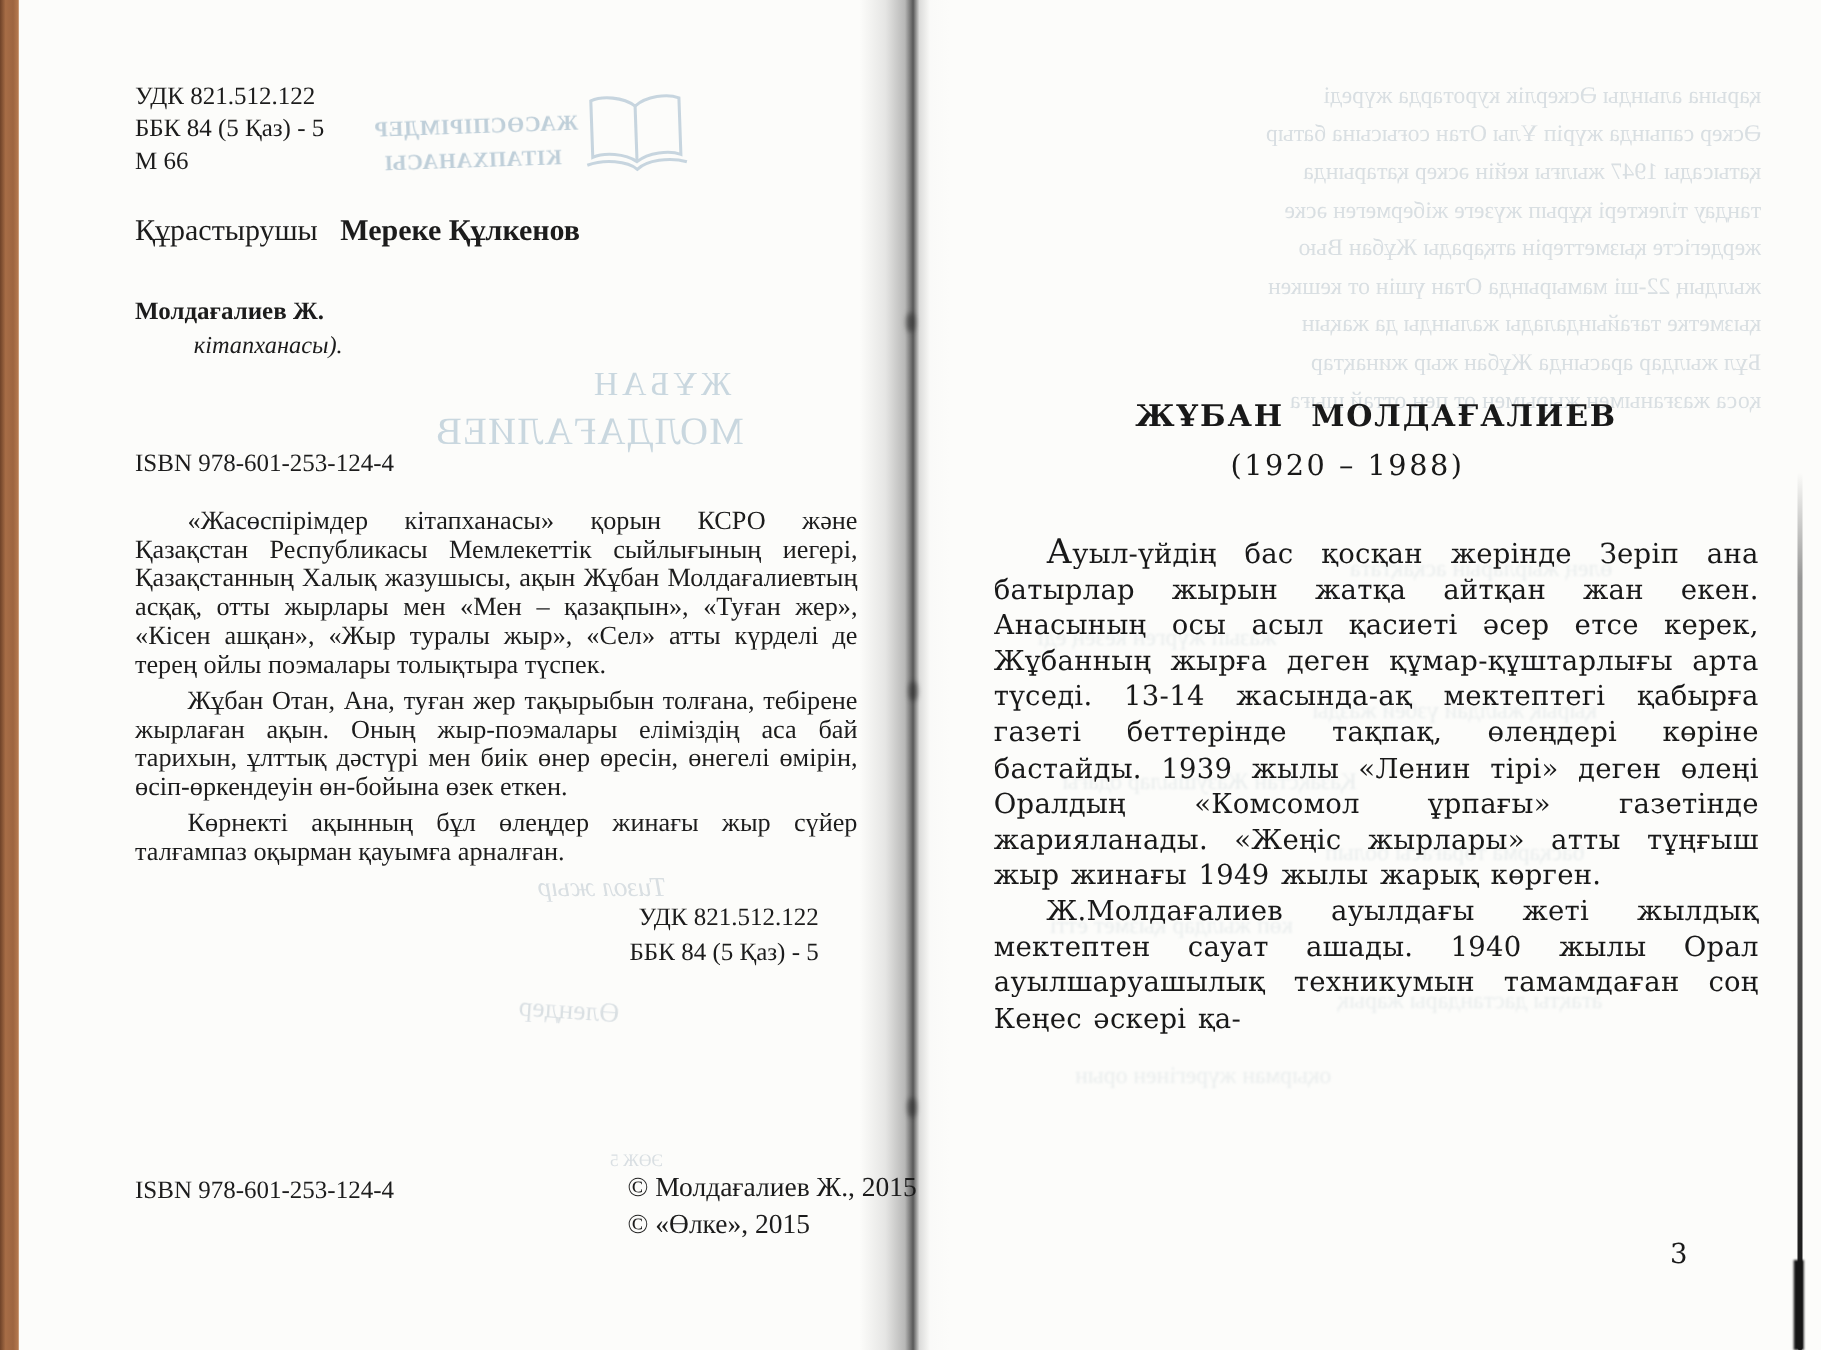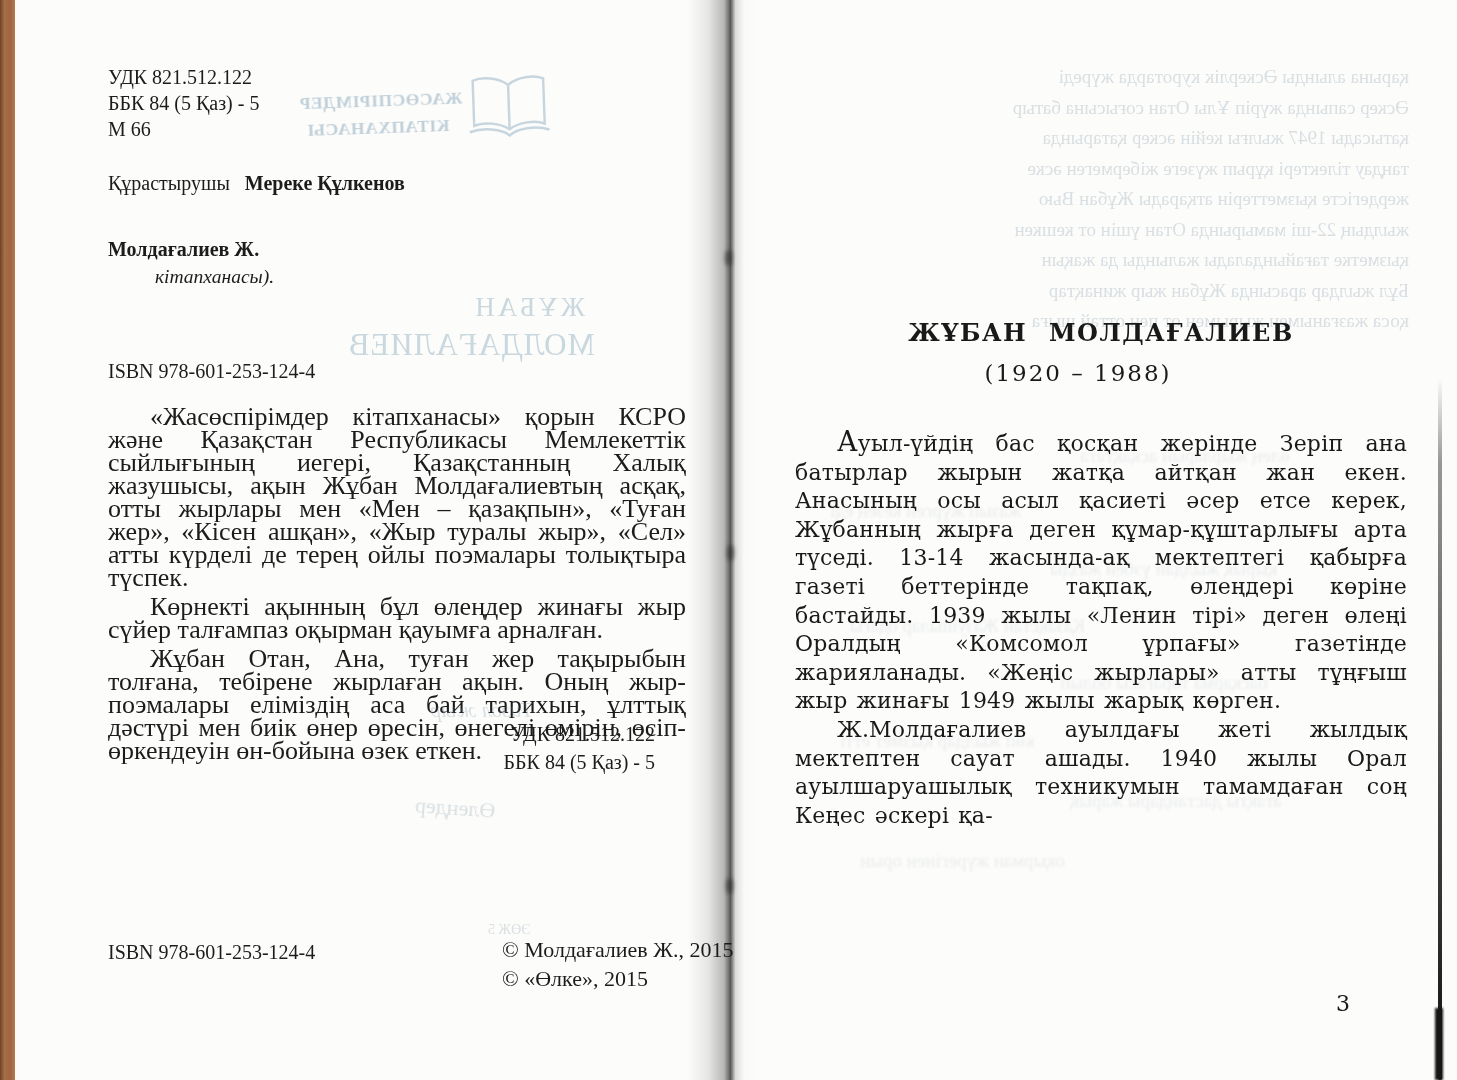--- a/index.html
+++ b/index.html
@@ -26,26 +26,26 @@
   .i{font-style:italic;}
   .mirror{transform:scaleX(-1);}
 
   
   .udk-block{left:108px;top:64px;font-size:20px;line-height:26px;}
   .stamp{left:283px;top:58px;width:272px;height:110px;display:flex;align-items:center;
     transform:scaleX(-1) rotate(2deg);color:rgba(140,170,190,.55);}
   .stamp-text{font-size:17.5px;font-weight:bold;line-height:27px;letter-spacing:.5px;
     font-family:"Liberation Serif",serif;filter:blur(.4px);}
   .stamp-text div:last-child{padding-left:14px;}
-  .compiler{left:108px;top:172px;font-size:20px;}
+  .compiler{left:108px;top:172px;font-size:24px;}
   .author-heading{left:108px;top:238px;font-size:20px;}
   .catalog{left:108px;top:264px;width:565px;font-size:19.5px;line-height:25.5px;}
   .catalog .hang{padding-left:47px;}
   .isbn-mid{left:108px;top:360px;font-size:20px;}
-  .annotation{left:108px;top:405px;width:578px;font-size:26px;line-height:23px;text-align:justify;}
+  .annotation{left:108px;top:405px;width:578px;font-size:21px;line-height:23px;text-align:justify;}
   .annotation p{margin:0;text-indent:42px;}
   .annotation p + p{margin-top:6px;}
   .udk-bottom{left:350px;top:720px;width:305px;text-align:right;font-size:20px;line-height:28px;}
   .isbn-bottom{left:108px;top:941px;font-size:20px;}
   .copyright{left:502px;top:935px;font-size:22px;line-height:29px;}
 
   
   .ghost{color:rgba(110,136,156,.25);filter:blur(.6px);font-family:"Liberation Serif",serif;}
   .ghost2{color:rgba(110,136,156,.13);filter:blur(.8px);font-family:"Liberation Serif",serif;}
   .ghost-title{left:383px;top:288px;width:212px;text-align:left;color:rgba(140,170,190,.45);
@@ -115,22 +115,22 @@
 
     <div class="abs ghost-title mirror" style="font-family:'Liberation Serif',serif;">
       <div class="g1">ЖҰБАН</div>
       <div class="g2">МОЛДАҒАЛИЕВ</div>
     </div>
 
     <div class="abs lp isbn-mid">ISBN 978-601-253-124-4</div>
 
     <div class="abs lp annotation">
       <p>«Жасөспірімдер кітапханасы» қорын КСРО және Қазақстан Республикасы Мемлекеттік сыйлығының иегері, Қазақстанның Халық жазушысы, ақын Жұбан Молдағалиевтың асқақ, отты жырлары мен «Мен – қазақпын», «Туған жер», «Кісен ашқан», «Жыр туралы жыр», «Сел» атты күрделі де терең ойлы поэмалары толықтыра түспек.</p>
+      <p>Жұбан Отан, Ана, туған жер тақырыбын толғана, тебірене жырлаған ақын. Оның жыр-поэмалары еліміздің аса бай тарихын, ұлттық дәстүрі мен биік өнер өресін, өнегелі өмірін, өсіп-өркендеуін өн-бойына өзек еткен.</p>
       <p>Көрнекті ақынның бұл өлеңдер жинағы жыр сүйер талғампаз оқырман қауымға арналған.</p>
-      <p>Жұбан Отан, Ана, туған жер тақырыбын толғана, тебірене жырлаған ақын. Оның жыр-поэмалары еліміздің аса бай тарихын, ұлттық дәстүрі мен биік өнер өресін, өнегелі өмірін, өсіп-өркендеуін өн-бойына өзек еткен.</p>
     </div>
 
     <div class="abs lp udk-bottom">
       <div>УДК 821.512.122</div>
       <div>ББК 84 (5 Қаз) - 5</div>
     </div>
 
     <div class="abs ghost mirror i" style="left:430px;top:697px;font-size:22px;">Тизол жыр</div>
     <div class="abs ghost mirror" style="left:415px;top:795px;font-size:22px;transform:scaleX(-1) rotate(-4deg);">Өлеңдер</div>
     <div class="abs ghost mirror" style="left:488px;top:922px;font-size:14px;">ЭӨЖ 5</div>

